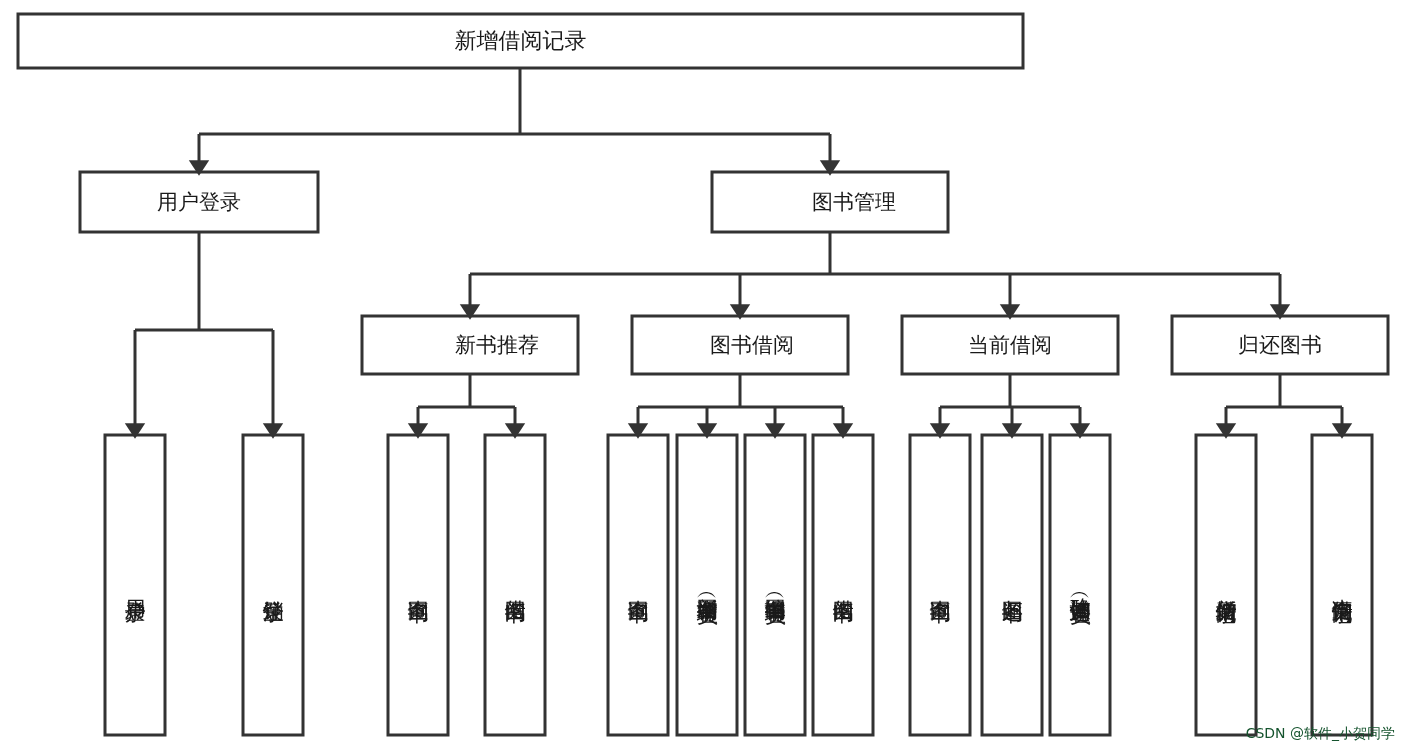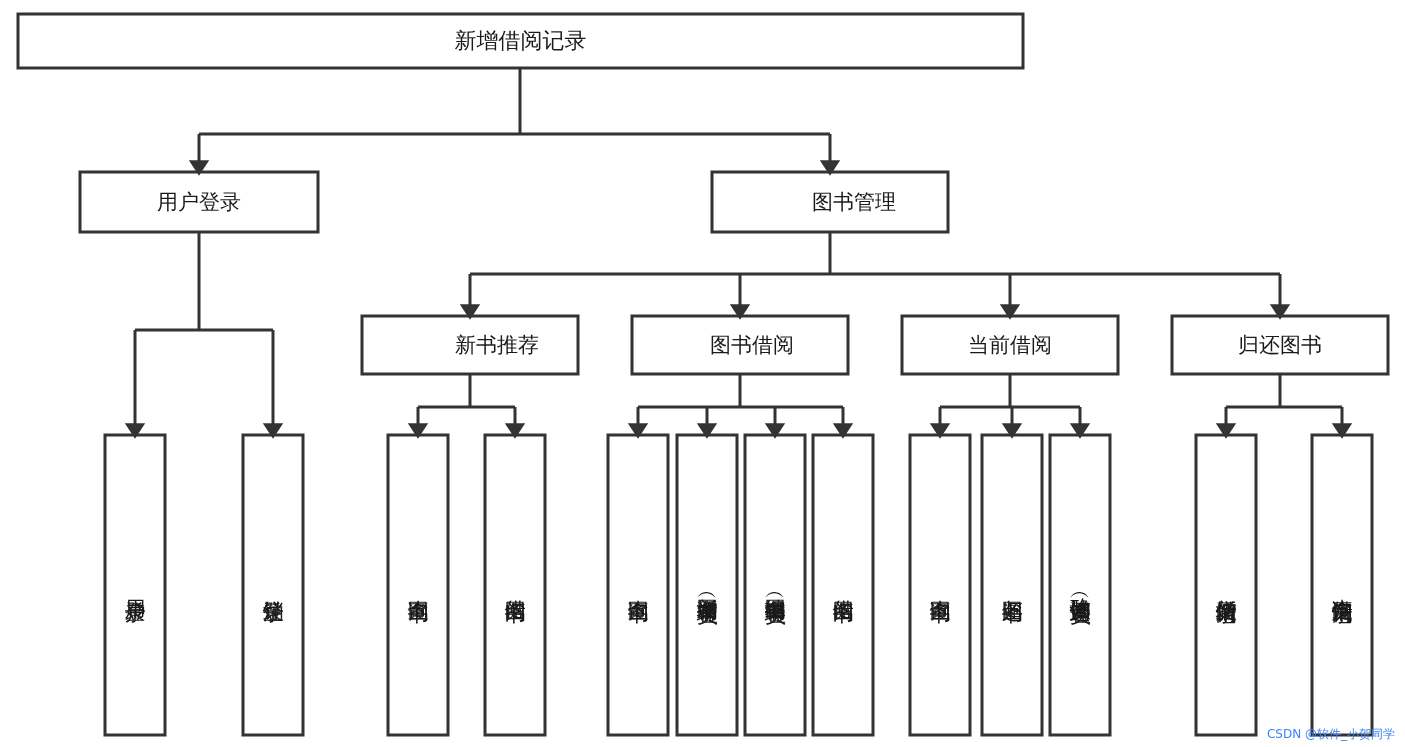--- a/index.html
+++ b/index.html
@@ -61,22 +61,22 @@
     white-space: nowrap;
     pointer-events: none;
   }
   .title-label {
     font-size: 22px;
   }
   #watermark {
     position: absolute;
     right: 10px;
     bottom: 4px;
-    font-size: 12px;
-    color: #3b82f6;
+    font-size: 14px;
+    color: #14532d;
     font-family: "DejaVu Sans", "Liberation Sans", sans-serif;
     white-space: nowrap;
     pointer-events: none;
   }
 </style>
 </head>
 <body>
 
 <div id="diagram-root">
 

